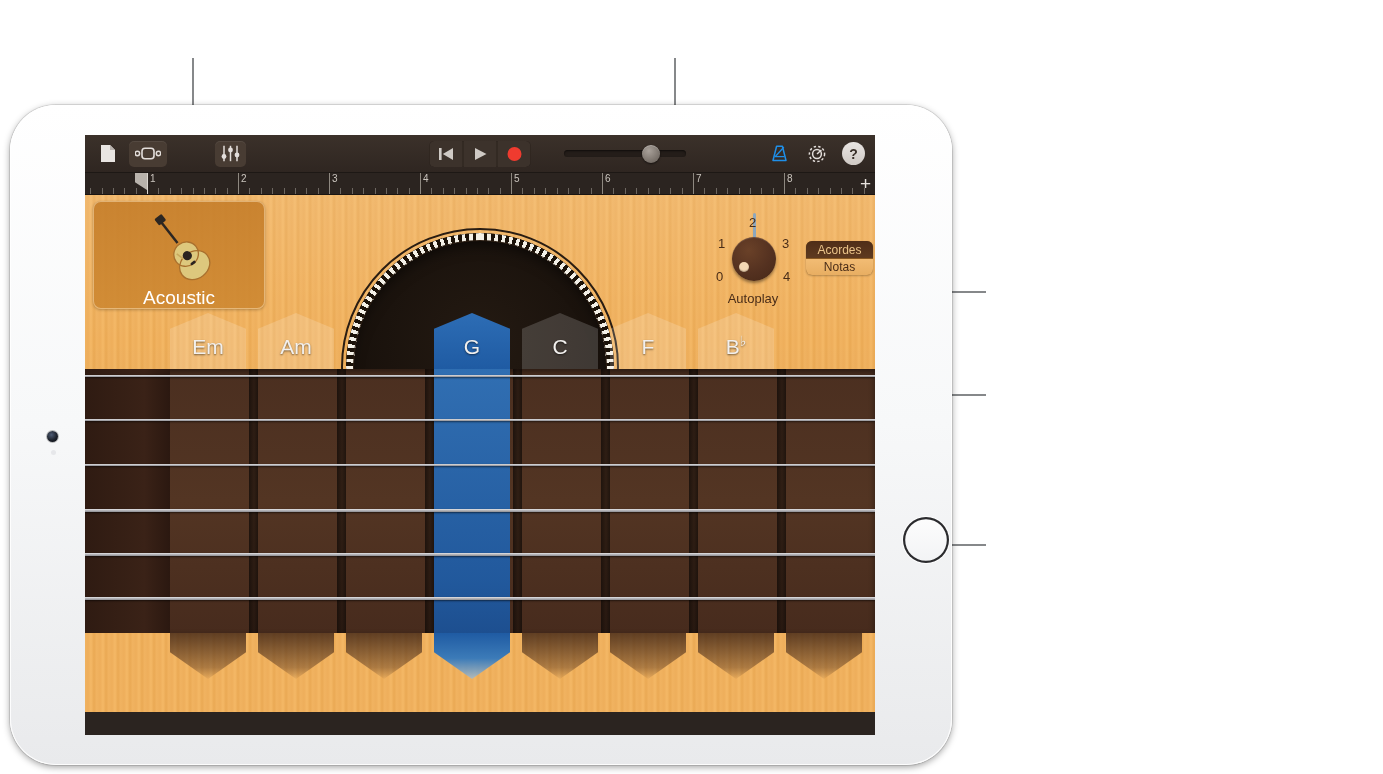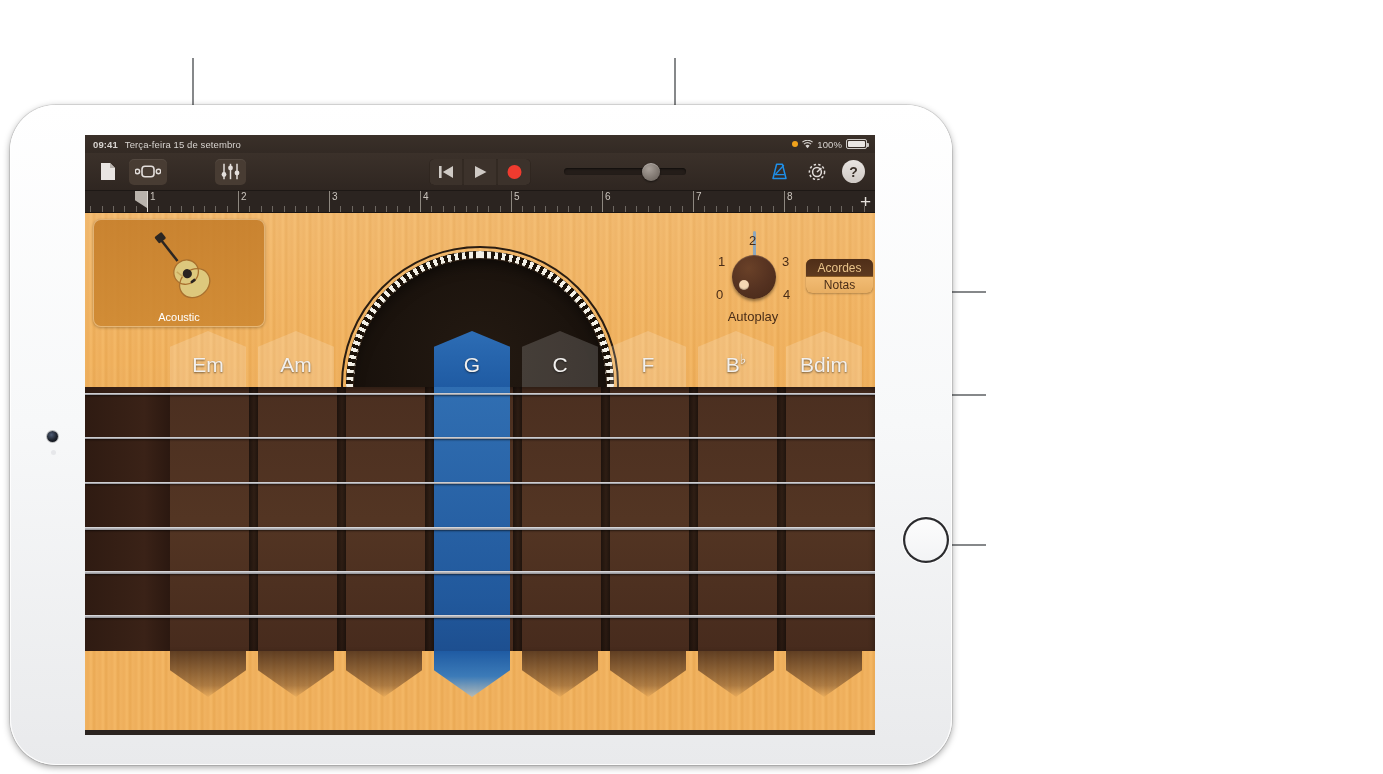--- a/index.html
+++ b/index.html
@@ -174,21 +174,21 @@
 
   
   #instrument-card {
     position:absolute; left:8px; top:6px; width:172px; height:108px;
     border-radius:8px;
     background: linear-gradient(180deg, rgba(196,124,40,.88) 0%, rgba(205,135,48,.88) 100%);
     box-shadow: inset 0 0 0 1px rgba(255,235,200,.45), 0 1px 3px rgba(0,0,0,.25);
     display:flex; flex-direction:column; align-items:center; justify-content:flex-start;
     padding-top:8px; cursor:pointer;
   }
-  #instrument-label { color:#fff; font-size:11px; margin-top:8px; }
+  #instrument-label { color:#fff; font-size:19px; margin-top:2px; }
   #guitar-icon { width:84px; height:76px; }
 
   
   #autoplay { position:absolute; left:620px; top:18px; width:96px; height:100px; }
   #knob {
     position:absolute; left:27px; top:24px; width:44px; height:44px; border-radius:50%;
     background: radial-gradient(circle at 38% 30%, #6a4128 0%, #543120 55%, #41251590 100%),
                 radial-gradient(circle at 50% 50%, #57331f 0%, #452716 100%);
     box-shadow: 0 2px 3px rgba(0,0,0,.4), inset 0 1px 0 rgba(255,255,255,.12);
     cursor:pointer;
@@ -304,38 +304,20 @@
   <div class="callout h" style="left:912px; top:544px; width:74px;"></div>
   <div class="bracket" style="left:879px; top:428px; width:33px; height:235px;"></div>
 
   <div id="ipad">
     <div id="camera"></div>
     <div id="camera-dot"></div>
     <div id="home-button"></div>
 
     <div id="screen">
 
-      <div id="statusbar">
-        <span id="status-time">09:41</span>
-        <span id="status-date">Terça-feira 15 de setembro</span>
-        <span class="sb-right">
-          <span class="sb-dot"></span>
-          <span class="sb-wifi">
-            <svg width="11" height="9" viewBox="0 0 11 9">
-              <path d="M5.5 8.2 L3.4 5.7 a3.3 3.3 0 0 1 4.2 0 Z" fill="#d8d4d0"></path>
-              <path d="M1.9 4.1 a5.6 5.6 0 0 1 7.2 0" stroke="#d8d4d0" stroke-width="1.1" fill="none"></path>
-              <path d="M0.4 2.1 a8 8 0 0 1 10.2 0" stroke="#d8d4d0" stroke-width="1.1" fill="none"></path>
-            </svg>
-          </span>
-          <span id="status-battery-pct">100%</span>
-          <span class="battery">
-              <i></i>
-            </span>
-        </span>
-      </div>
 
       <div id="toolbar">
         <div class="tb-btn">
           <svg width="16" height="19" viewBox="0 0 16 19">
             <path d="M1 1 h9 l5 5 v12 H1 Z" fill="#e9e5e2"></path>
             <path d="M10 1 v5 h5 Z" fill="#b8b2ad"></path>
           </svg>
         </div>
         <div class="tb-btn boxed">
           <svg width="26" height="13" viewBox="0 0 26 13">
@@ -566,24 +548,20 @@
               <div class="chord-label">C</div>
             </div>
             <div class="chord-col" style="left: 525px;">
               <div class="chord-shape"></div>
               <div class="chord-label">F</div>
             </div>
             <div class="chord-col" style="left: 613px;">
               <div class="chord-shape"></div>
               <div class="chord-label">B<sup>♭</sup></div>
             </div>
-            <div class="chord-col" style="left: 701px;">
-              <div class="chord-shape"></div>
-              <div class="chord-label">Bdim</div>
-            </div>
           </div>
 
         <div id="fretboard">
           <div id="fb-cols">
               <div class="fb-col" style="left: 85px;"></div>
               <div class="fb-col" style="left: 173px;"></div>
               <div class="fb-col" style="left: 261px;"></div>
               <div class="fb-col selected" style="left: 349px;"></div>
               <div class="fb-col" style="left: 437px;"></div>
               <div class="fb-col" style="left: 525px;"></div>

